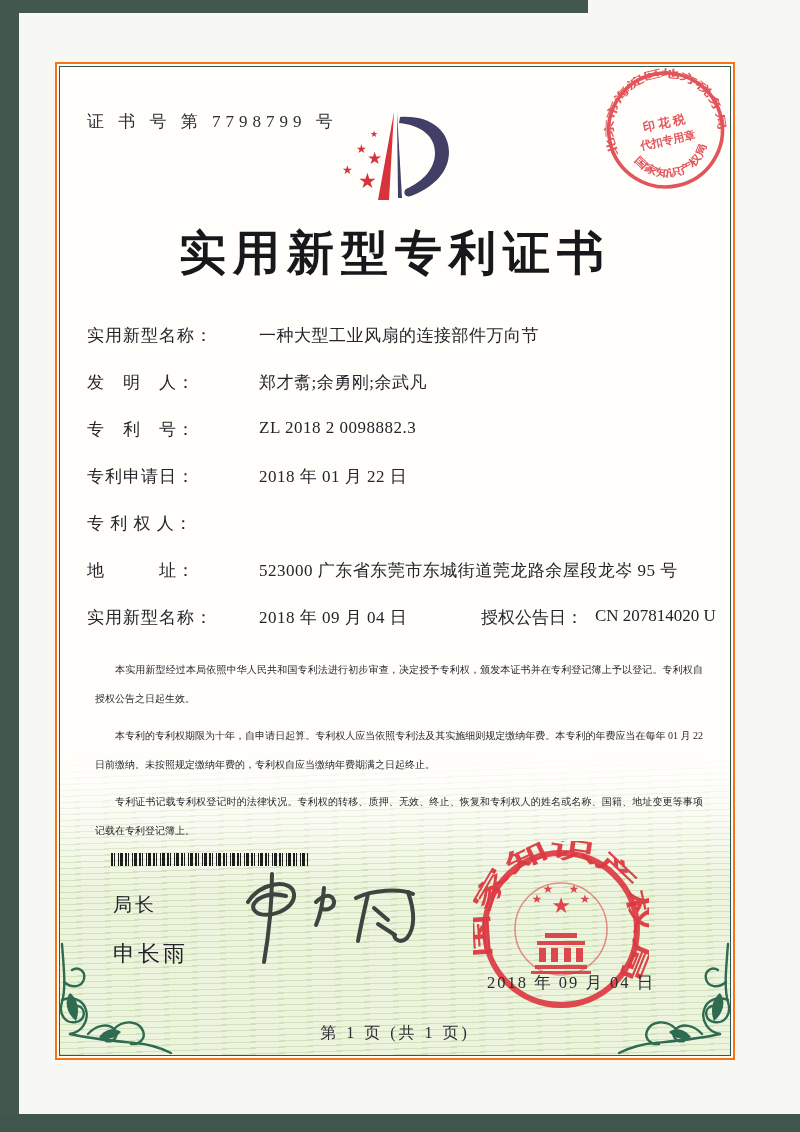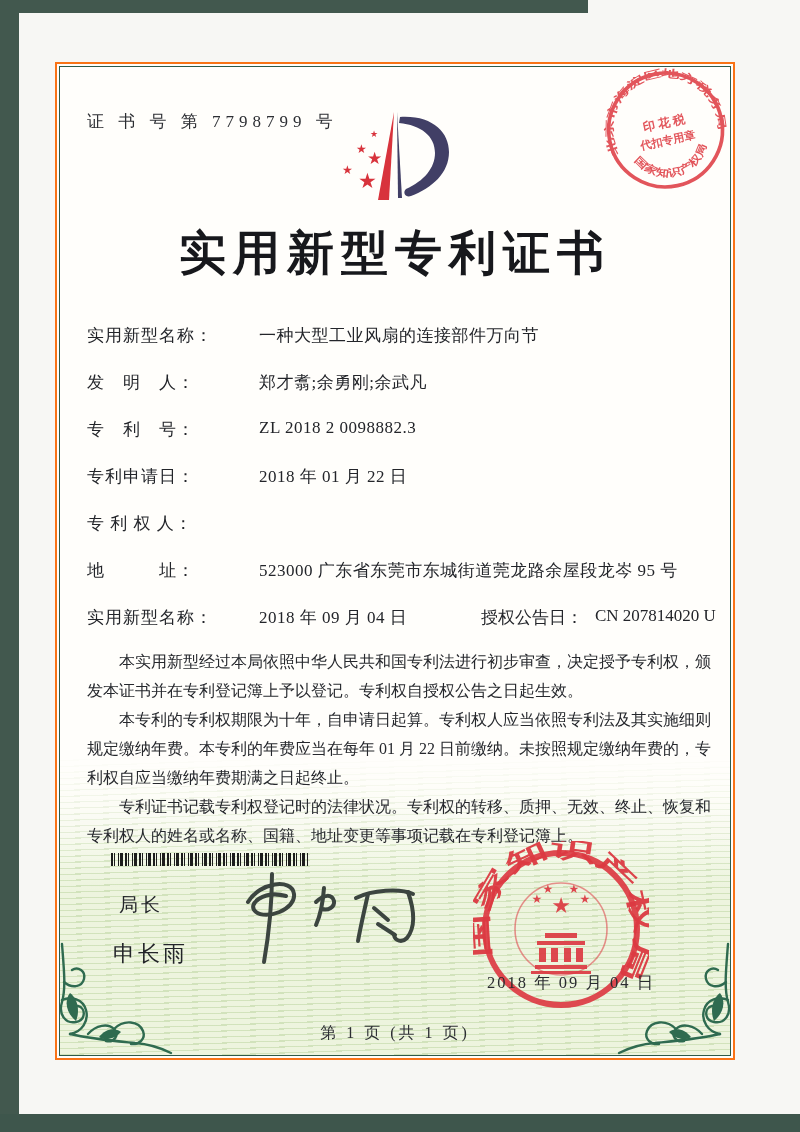--- a/index.html
+++ b/index.html
@@ -25,26 +25,26 @@
          font-size:47px;font-weight:700;letter-spacing:7px;color:#17181c;}
   .logo{position:absolute;left:277px;top:46px;width:130px;height:104px;}
   .logo .star{position:absolute;color:#d8333c;line-height:1;font-family:"DejaVu Sans",sans-serif;}
   
   .frow{position:absolute;left:30px;width:630px;height:24px;font-size:17px;}
   .flabel{letter-spacing:1px;}
   .fvalue{position:absolute;left:172px;letter-spacing:.5px;white-space:nowrap;}
   .flabel2{position:absolute;left:394px;}
   .fvalue2{position:absolute;left:508px;white-space:nowrap;}
   .paras{position:absolute;left:30px;top:583px;width:624px;}
-  .paras p{margin:0;text-indent:2em;font-size:16px;line-height:29px;text-align:justify;color:#26282d;}
+  .paras p{margin:8px;text-indent:2em;font-size:10px;line-height:29px;text-align:justify;color:#26282d;}
   .barcode{position:absolute;left:54px;top:789px;width:197px;height:13px;
         background:repeating-linear-gradient(90deg,#1d1d1d 0 2px,rgba(0,0,0,0) 2px 3px,
           #1d1d1d 3px 4px,rgba(0,0,0,0) 4px 7px,#1d1d1d 7px 8px,rgba(0,0,0,0) 8px 9px,
           #1d1d1d 9px 12px,rgba(0,0,0,0) 12px 14px);}
-  .signer-title{position:absolute;left:56px;top:828px;font-size:19px;letter-spacing:3px;margin-left:6px;}
+  .signer-title{position:absolute;left:56px;top:828px;font-size:19px;letter-spacing:3px;}
   .signer-name{position:absolute;left:56px;top:875px;font-size:22px;letter-spacing:3px;font-family:Liberation Mono, monospace;}
   .signature{position:absolute;left:163px;top:800px;width:210px;height:105px;}
   .seal{position:absolute;left:416px;top:777px;width:176px;height:176px;z-index:3;}
   .seal-date{position:absolute;left:430px;top:908px;width:200px;font-size:16.5px;
         letter-spacing:2px;color:#2a2c30;z-index:4;}
   .footer{position:absolute;left:0;top:959px;width:100%;text-align:center;font-size:16px;
         letter-spacing:3px;color:#2c2e33;}
   .corner{position:absolute;bottom:-2px;width:118px;height:118px;}
   .corner-left{left:-2px;}
   .corner-right{right:-2px;transform:scaleX(-1);}

